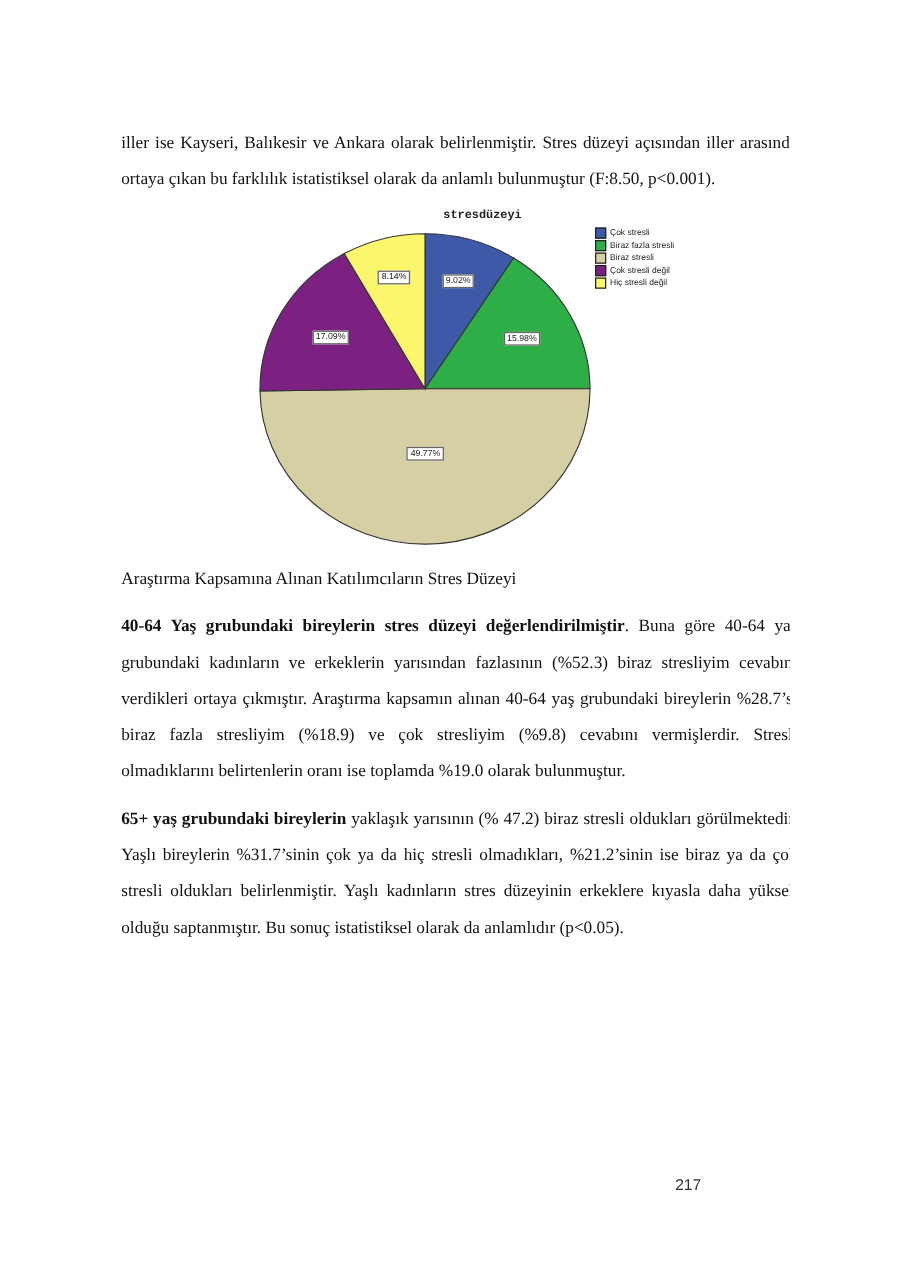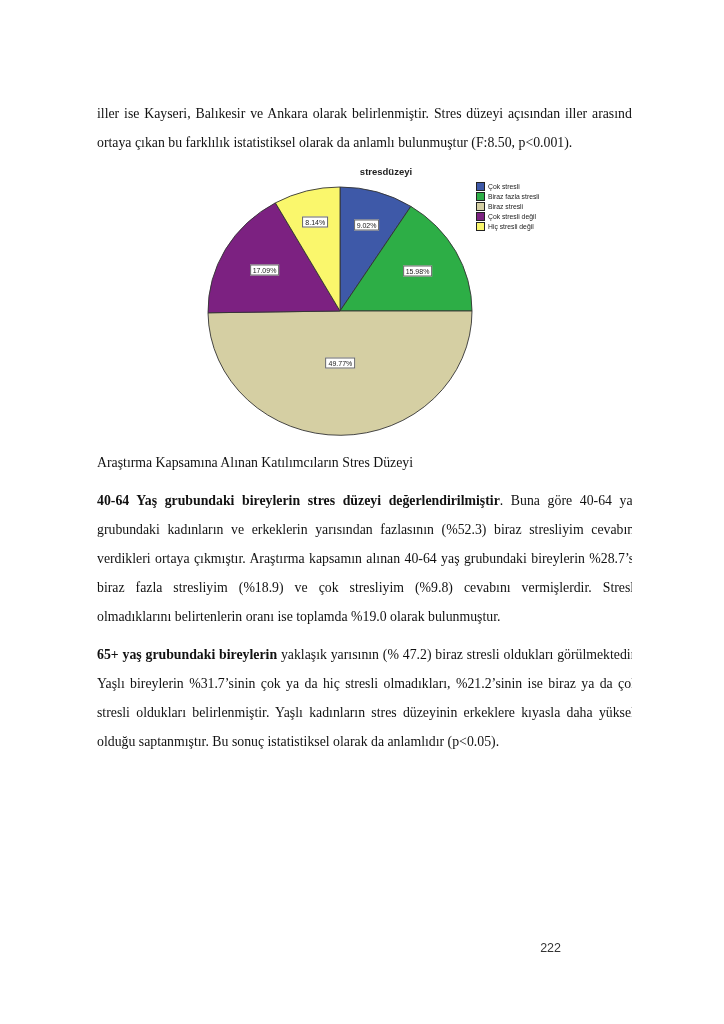--- a/index.html
+++ b/index.html
@@ -7,21 +7,21 @@
     position:relative; width:632px; height:1024px; background:#ffffff;
     font-family:"Liberation Serif", serif; color:#111; overflow:hidden;
   }
   .content { position:absolute; left:97px; top:99px; width:541px; }
   .body-par { margin:0 0 9px 0; font-size:13.8px; line-height:29px; text-align:justify; }
   .body-par .lead { font-weight:bold; }
 
   .figure-wrap { position:relative; height:282px; margin:2px 0 4px 0; }
   .chart-title {
     position:absolute; left:229px; top:0; width:120px; text-align:center;
-    font-family:Liberation Sans, sans-serif; font-weight:bold; font-size:9.5px; color:#222;
+    font-family:Liberation Mono, monospace; font-weight:bold; font-size:9.5px; color:#222;
   }
   svg.pie { position:absolute; left:0; top:4px; }
   .slice-label {
     position:absolute; transform:translate(-50%,-50%);
     background:#ffffff; border:1px solid #666; padding:0 2px;
     font-family:"Liberation Sans", sans-serif; font-size:7px; line-height:9px;
     color:#222; white-space:nowrap;
   }
   .legend { position:absolute; left:379px; top:16px; }
   .legend-item { display:flex; align-items:center; margin-bottom:1px; }
@@ -88,14 +88,14 @@
       <span class="lead">40-64 Yaş grubundaki bireylerin stres düzeyi değerlendirilmiştir</span><span>. Buna göre 40-64 yaş grubundaki kadınların ve erkeklerin yarısından fazlasının (%52.3) biraz stresliyim cevabını verdikleri ortaya çıkmıştır. Araştırma kapsamın alınan 40-64 yaş grubundaki bireylerin %28.7’si biraz fazla stresliyim (%18.9) ve çok stresliyim (%9.8) cevabını vermişlerdir. Stresli olmadıklarını belirtenlerin oranı ise toplamda %19.0 olarak bulunmuştur.</span>
     </p>
 
 
     <p class="body-par">
       <span class="lead">65+ yaş grubundaki bireylerin</span><span> yaklaşık yarısının (% 47.2) biraz stresli oldukları görülmektedir. Yaşlı bireylerin %31.7’sinin çok ya da hiç stresli olmadıkları, %21.2’sinin ise biraz ya da çok stresli oldukları belirlenmiştir. Yaşlı kadınların stres düzeyinin erkeklere kıyasla daha yüksek olduğu saptanmıştır. Bu sonuç istatistiksel olarak da anlamlıdır (p&lt;0.05).</span>
     </p>
 
   </div>
 
-  <div class="page-number">222</div>
+  <div class="page-number">217</div>
 </div>
 
 </body></html>

